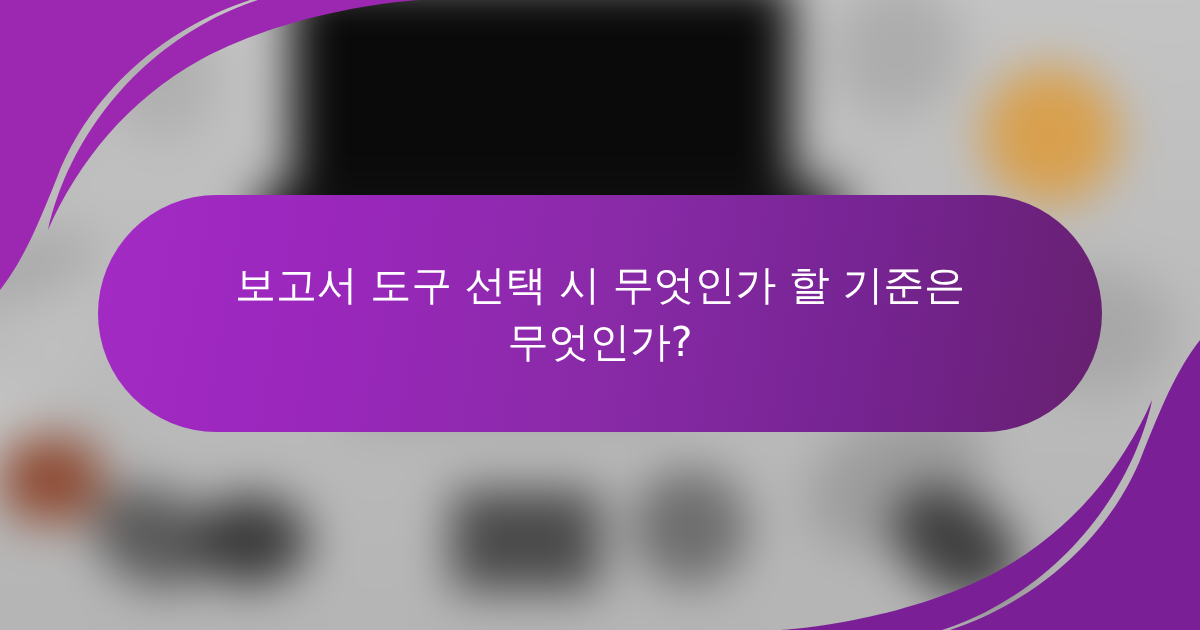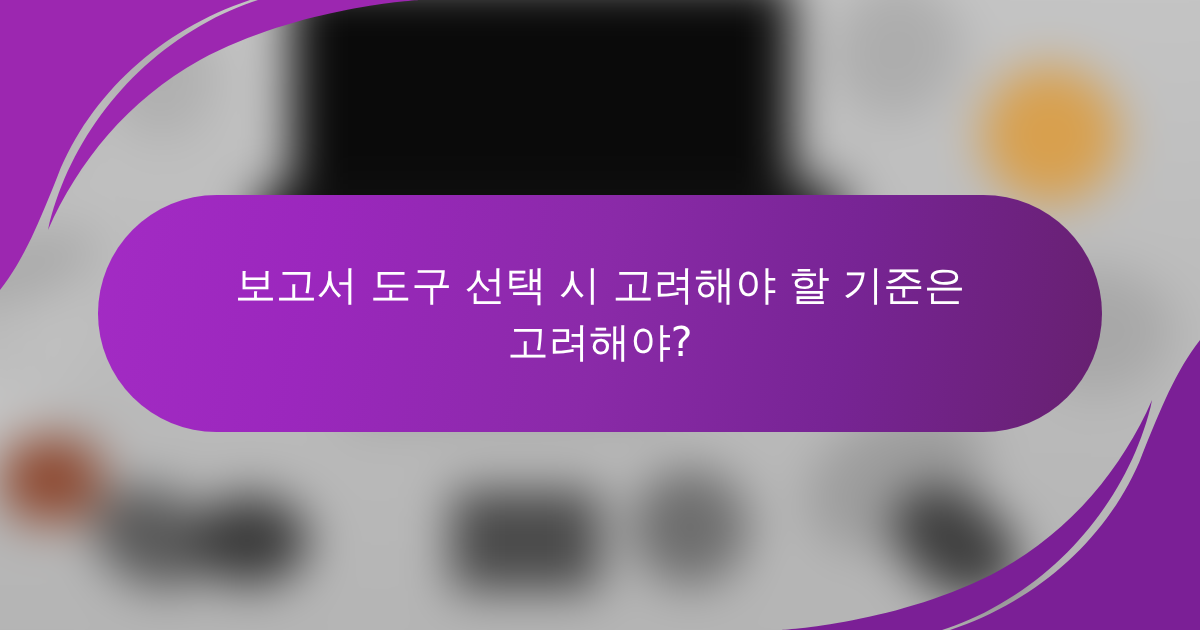--- a/index.html
+++ b/index.html
@@ -146,16 +146,16 @@
     <path d="M0,0 L250,0 C160,30 90,95 58,175 C40,220 24,260 0,290 Z" fill="#9c27b0"></path>
     <path d="M258,0 L420,0 C420,0 300,6 200,60 C128,100 78,162 48,230 C66,150 120,72 200,26 C222,13 240,6 258,0 Z" fill="#9c27b0"></path>
   </svg>
 
   <svg class="swoosh-br" viewBox="0 0 420 330" aria-hidden="true">
     <path d="M0,0 L250,0 C160,30 90,95 58,175 C40,220 24,260 0,290 Z" fill="#7b1f96"></path>
     <path d="M258,0 L420,0 C420,0 300,6 200,60 C128,100 78,162 48,230 C66,150 120,72 200,26 C222,13 240,6 258,0 Z" fill="#7b1f96"></path>
   </svg>
 
   <div class="banner" style="background: linear-gradient(100deg, #a32bc4 0%, #9b27bd 22%, #8a2aa8 50%, #772494 74%, #66206f 100%);">
-    <h1 class="banner-title">보고서 도구 선택 시 고려해야 할 기준은 고려해야?</h1>
+    <h1 class="banner-title">보고서 도구 선택 시 무엇인가 할 기준은 무엇인가?</h1>
   </div>
 
 </div>
 
 </body></html>

